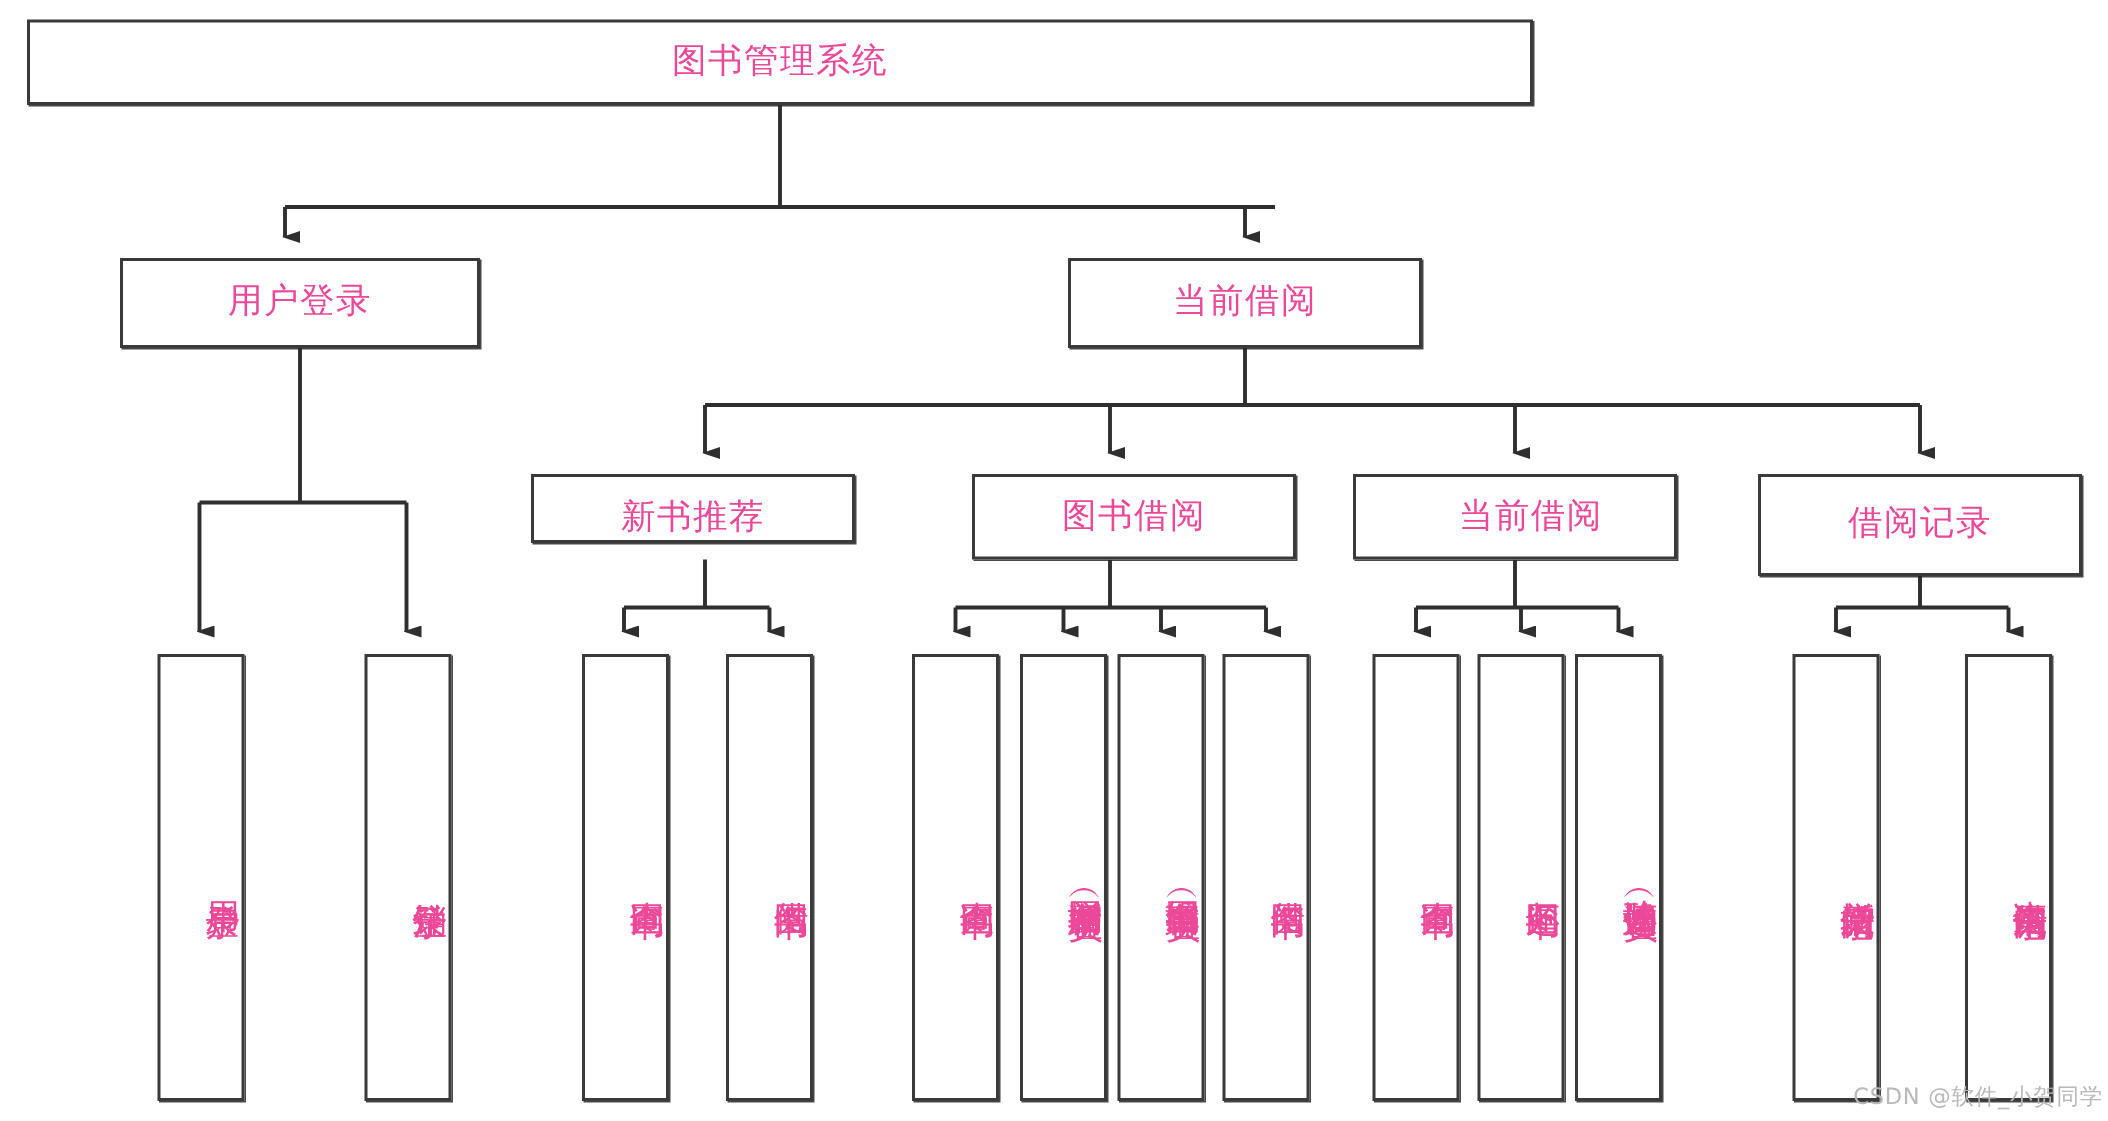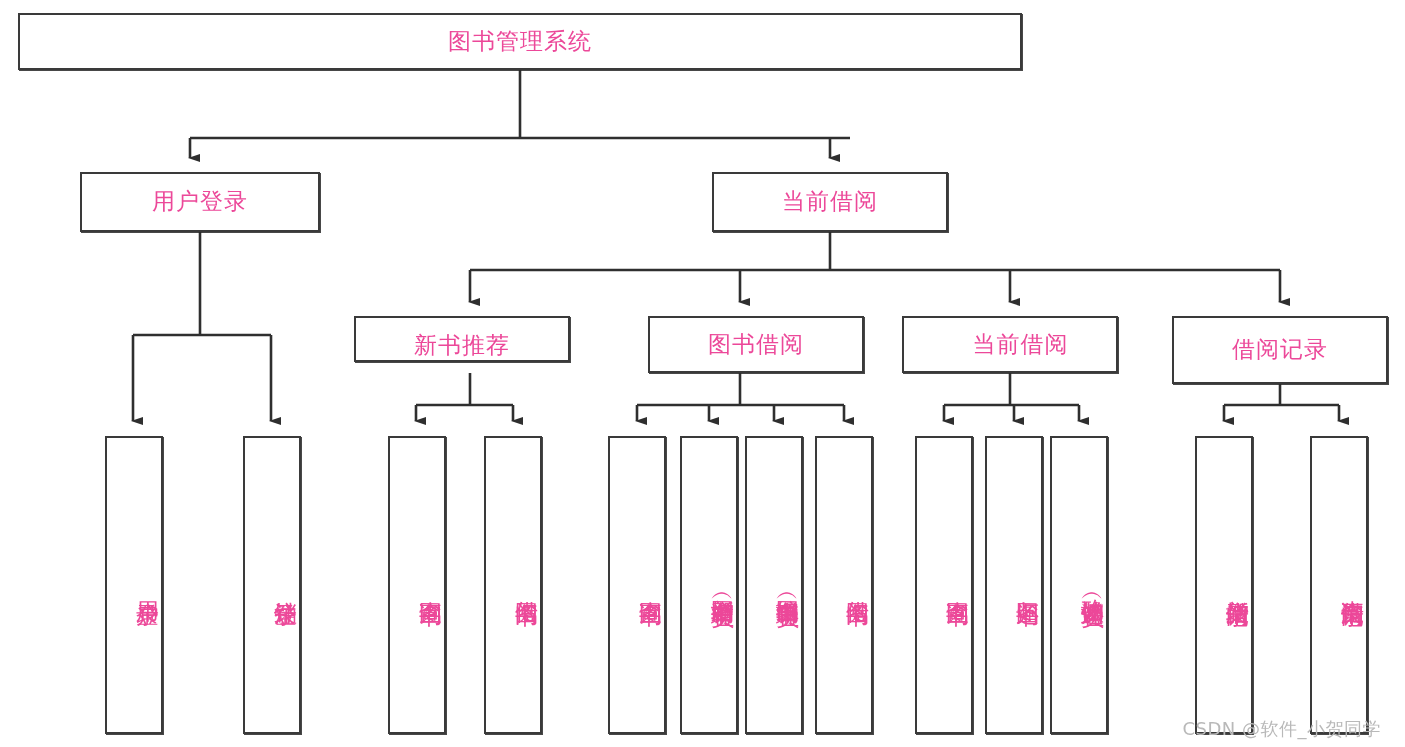--- a/index.html
+++ b/index.html
@@ -55,23 +55,23 @@
     justify-content: center;
   }
   .node.vertical > .vlabel {
     writing-mode: vertical-rl;
     text-orientation: upright;
     white-space: normal;
     display: block;
   }
   .watermark {
     position: absolute;
-    right: 24px;
+    right: 3px;
     bottom: 6px;
-    font-size: 18px;
+    font-size: 15px;
     color: #b9b9b9;
     letter-spacing: 0.5px;
     white-space: nowrap;
   }
 </style>
 </head>
 <body>
 
 <div id="diagram-root">
 

